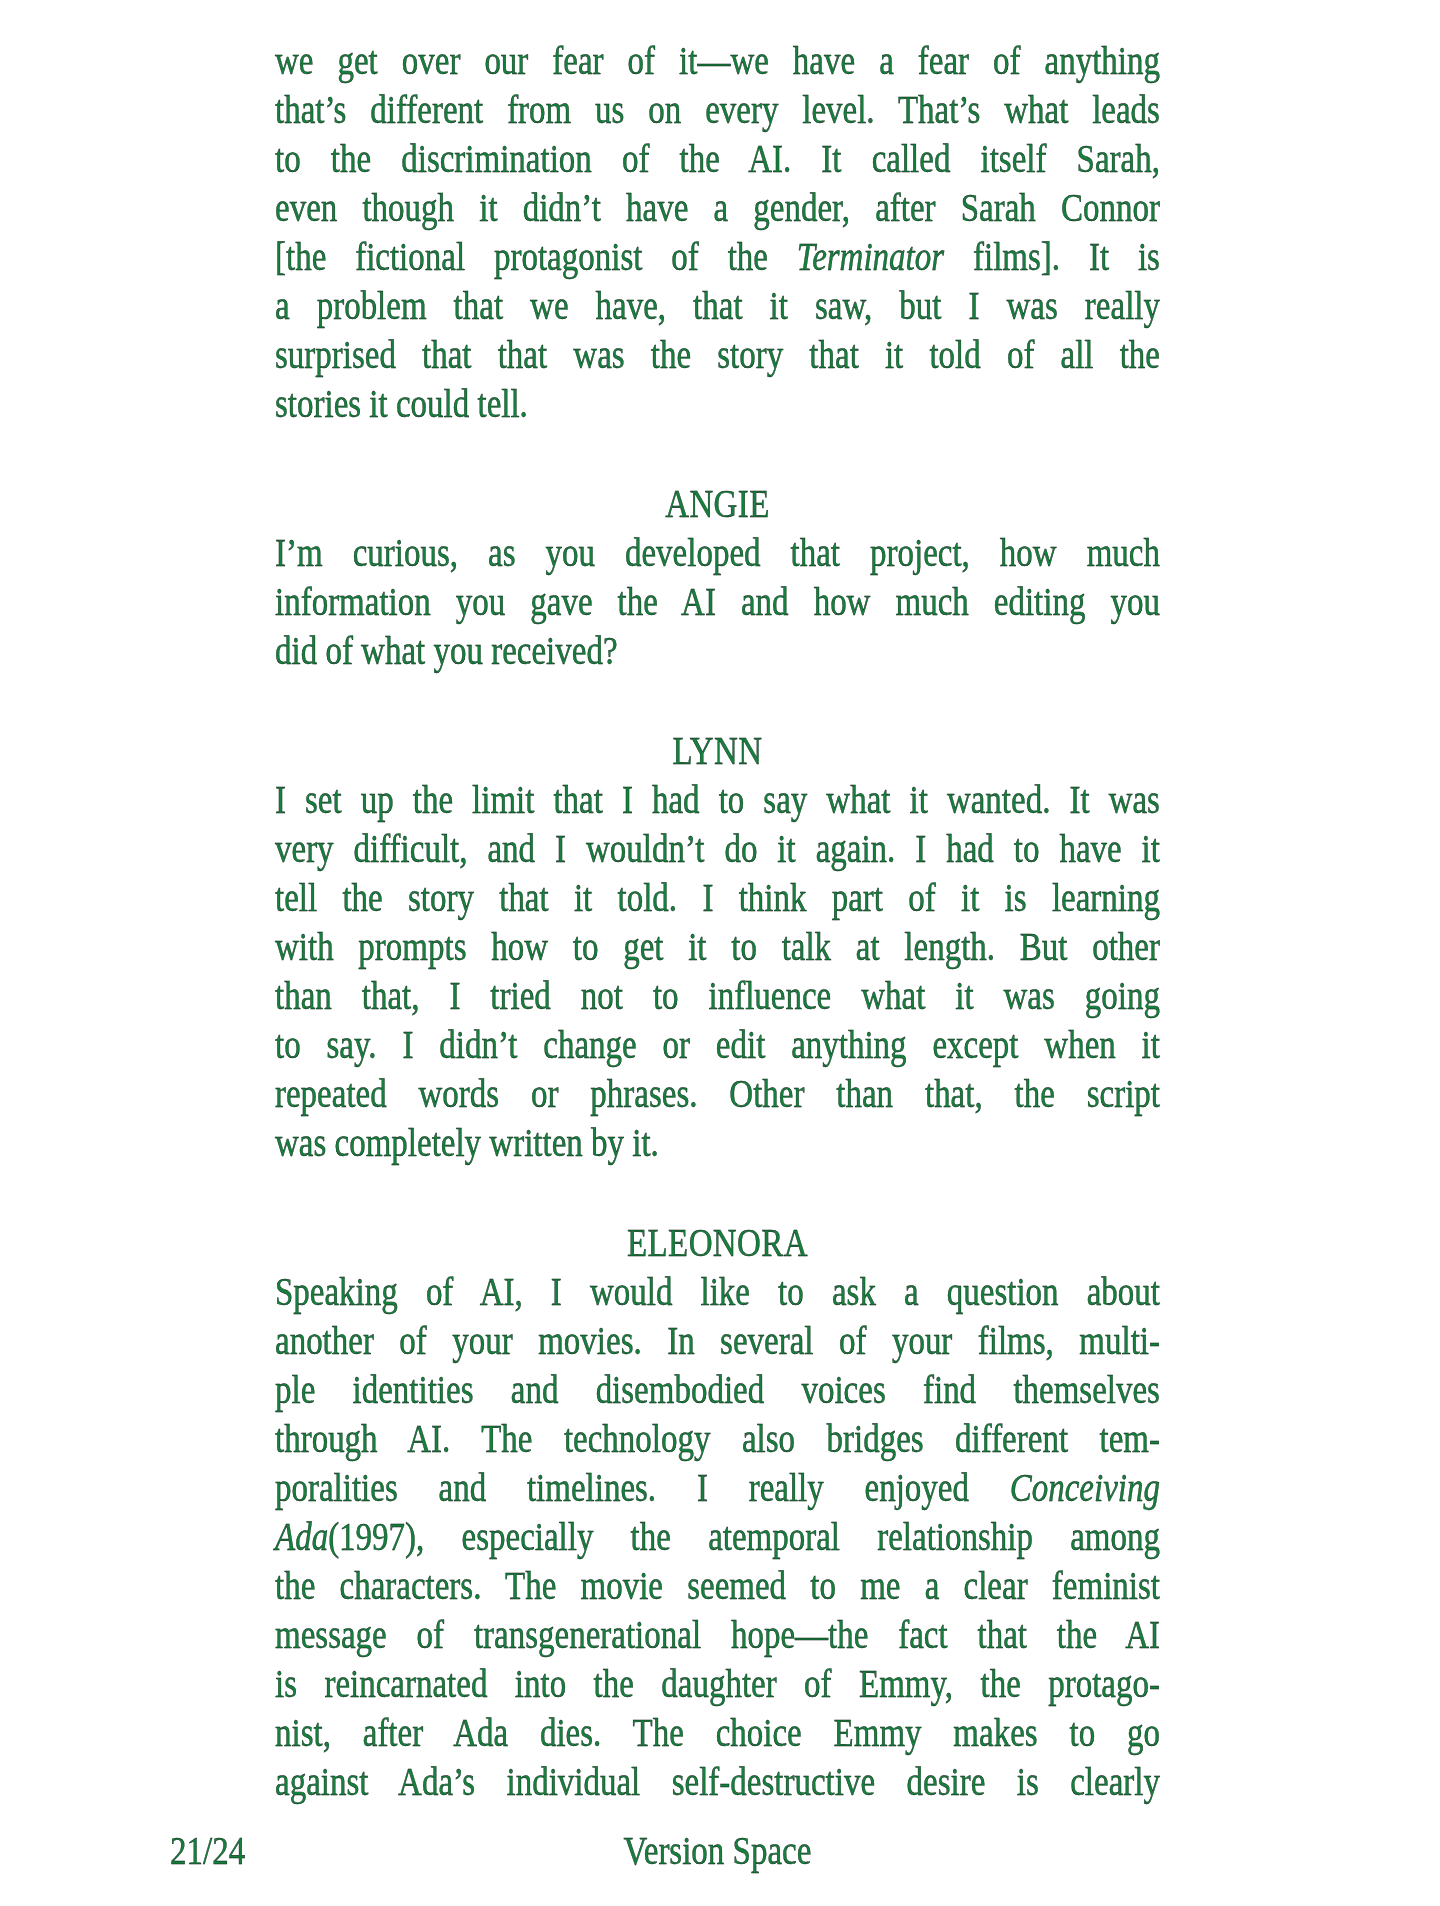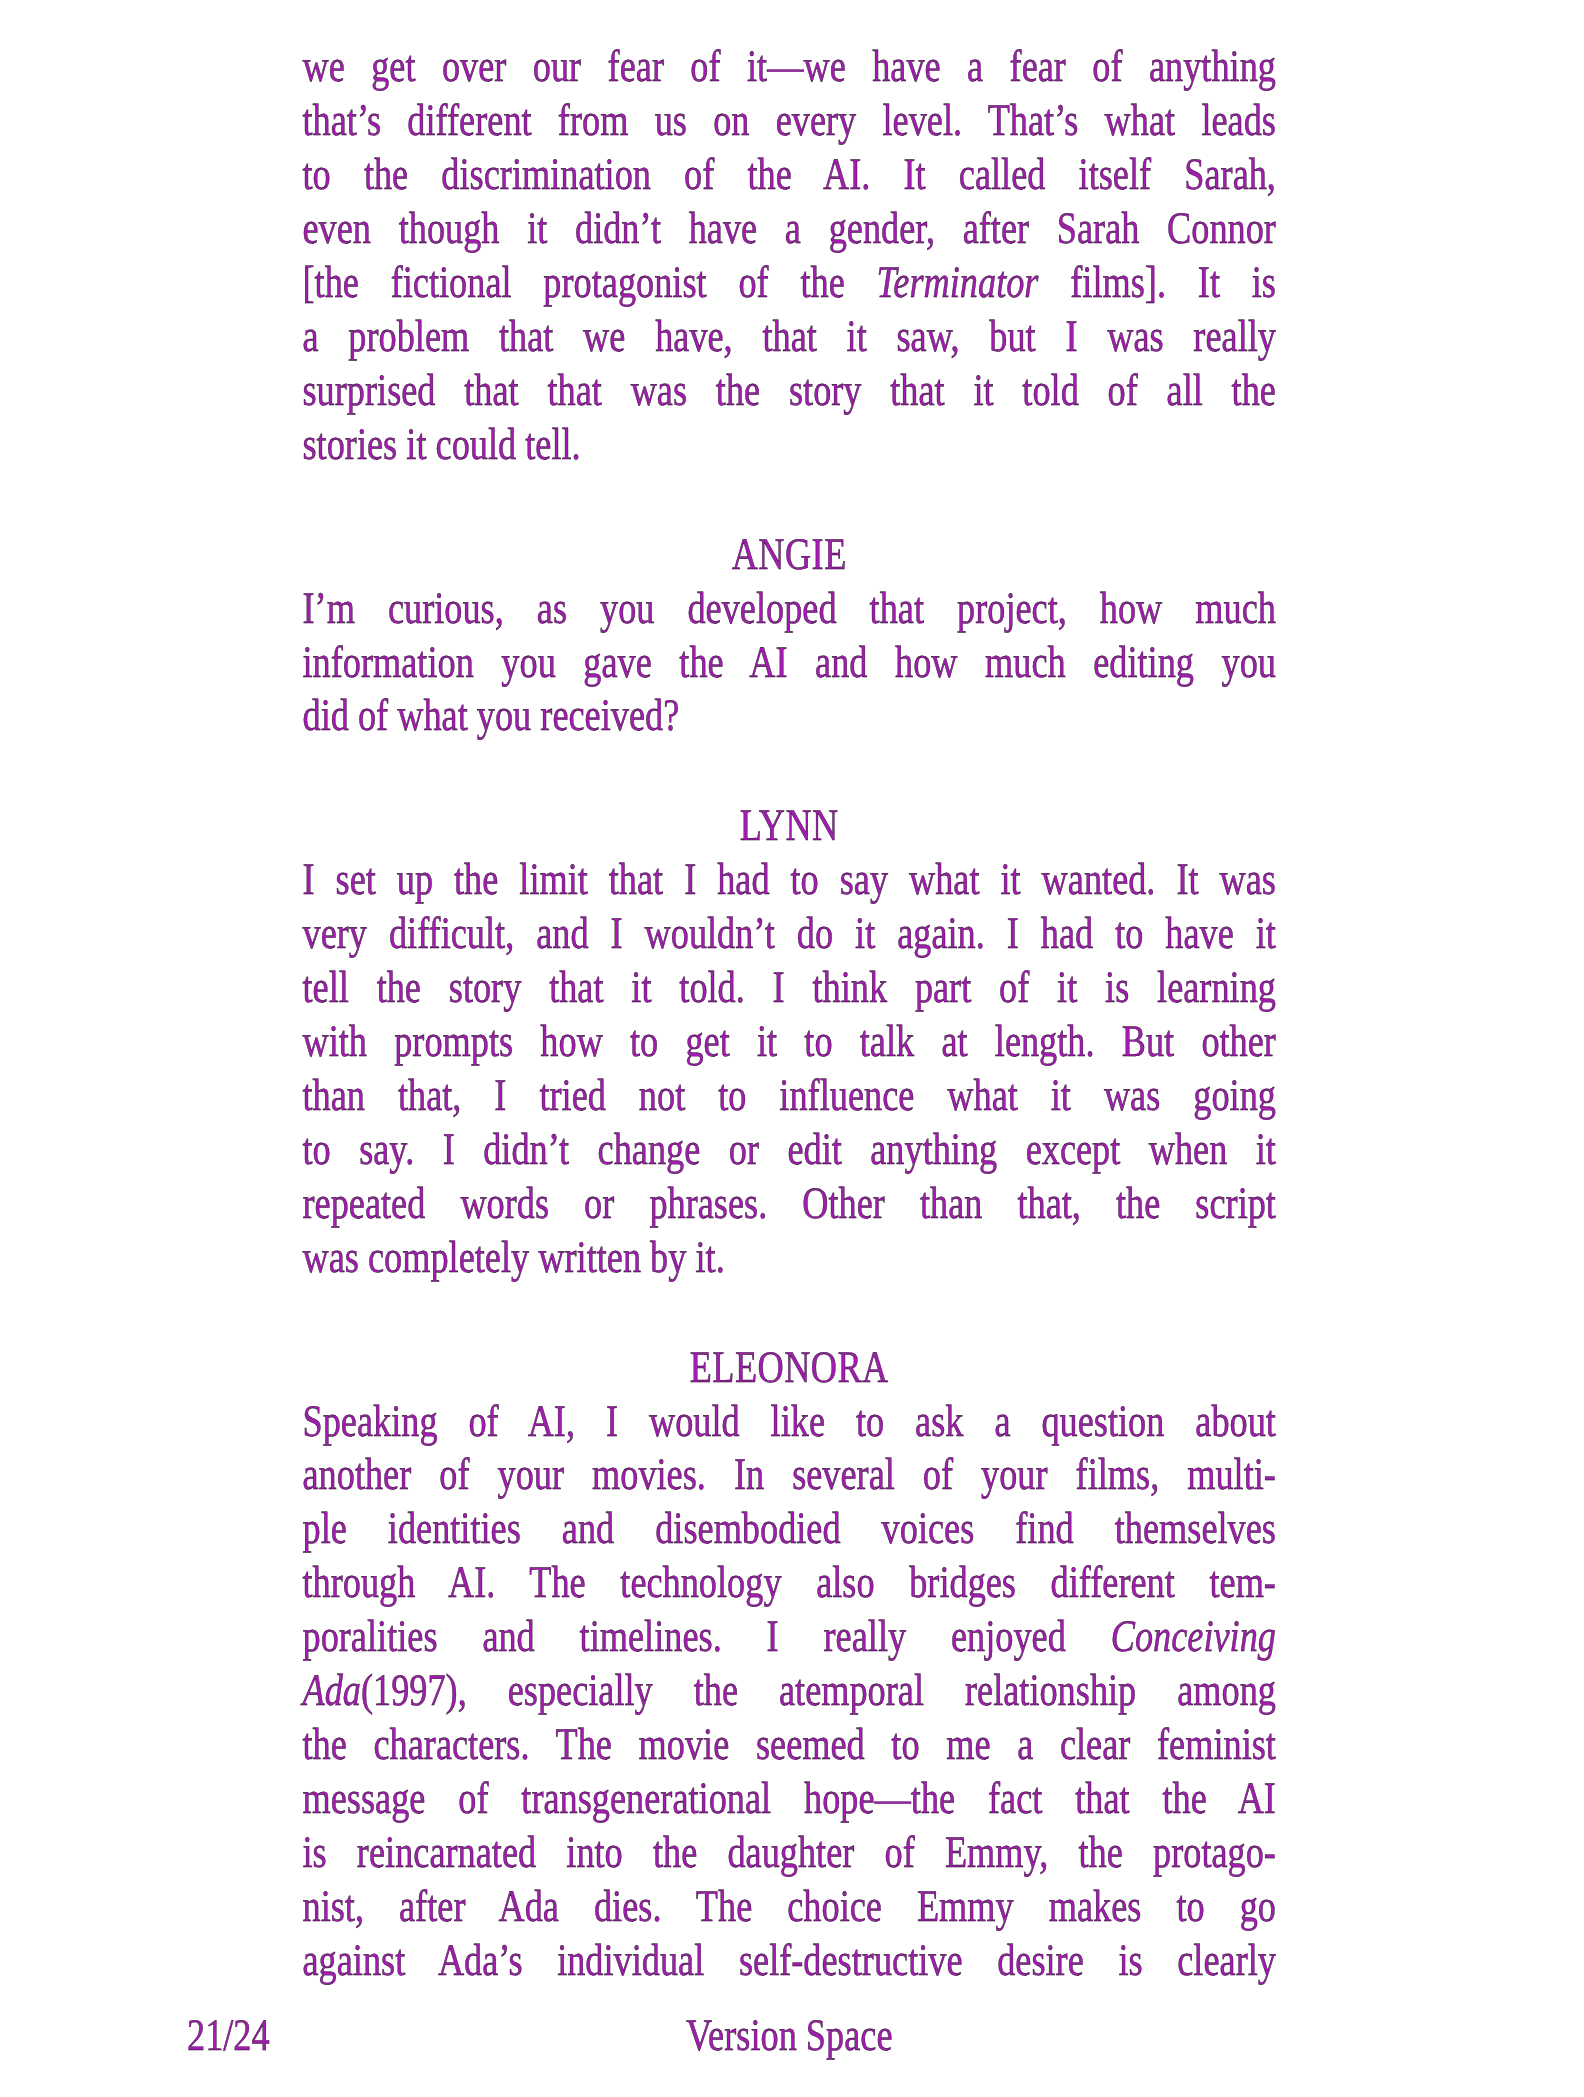--- a/index.html
+++ b/index.html
@@ -59,21 +59,21 @@
     font-size: 41px;
     line-height: 49px;
     transform: scaleX(0.8045);
     transform-origin: left top;
   }
   i { font-style: italic; }
 </style>
 </head>
 <body>
 
-<div class="page" style="background: rgb(255, 255, 255); color: #a21caf;">
+<div class="page" style="background: rgb(255, 255, 255); color: #15803d;">
   <main class="column">
       <div class="para">
         <div class="line"><span>we get over our fear of it—we have a fear of anything</span></div>
         <div class="line"><span>that’s different from us on every level. That’s what leads</span></div>
         <div class="line"><span>to the discrimination of the AI. It called itself Sarah,</span></div>
         <div class="line"><span>even though it didn’t have a gender, after Sarah Connor</span></div>
         <div class="line"><span>[the fictional protagonist of the </span><i>Terminator</i><span> films]. It is</span></div>
         <div class="line"><span>a problem that we have, that it saw, but I was really</span></div>
         <div class="line"><span>surprised that that was the story that it told of all the</span></div>
         <div class="line last"><span>stories it could tell.</span></div>

